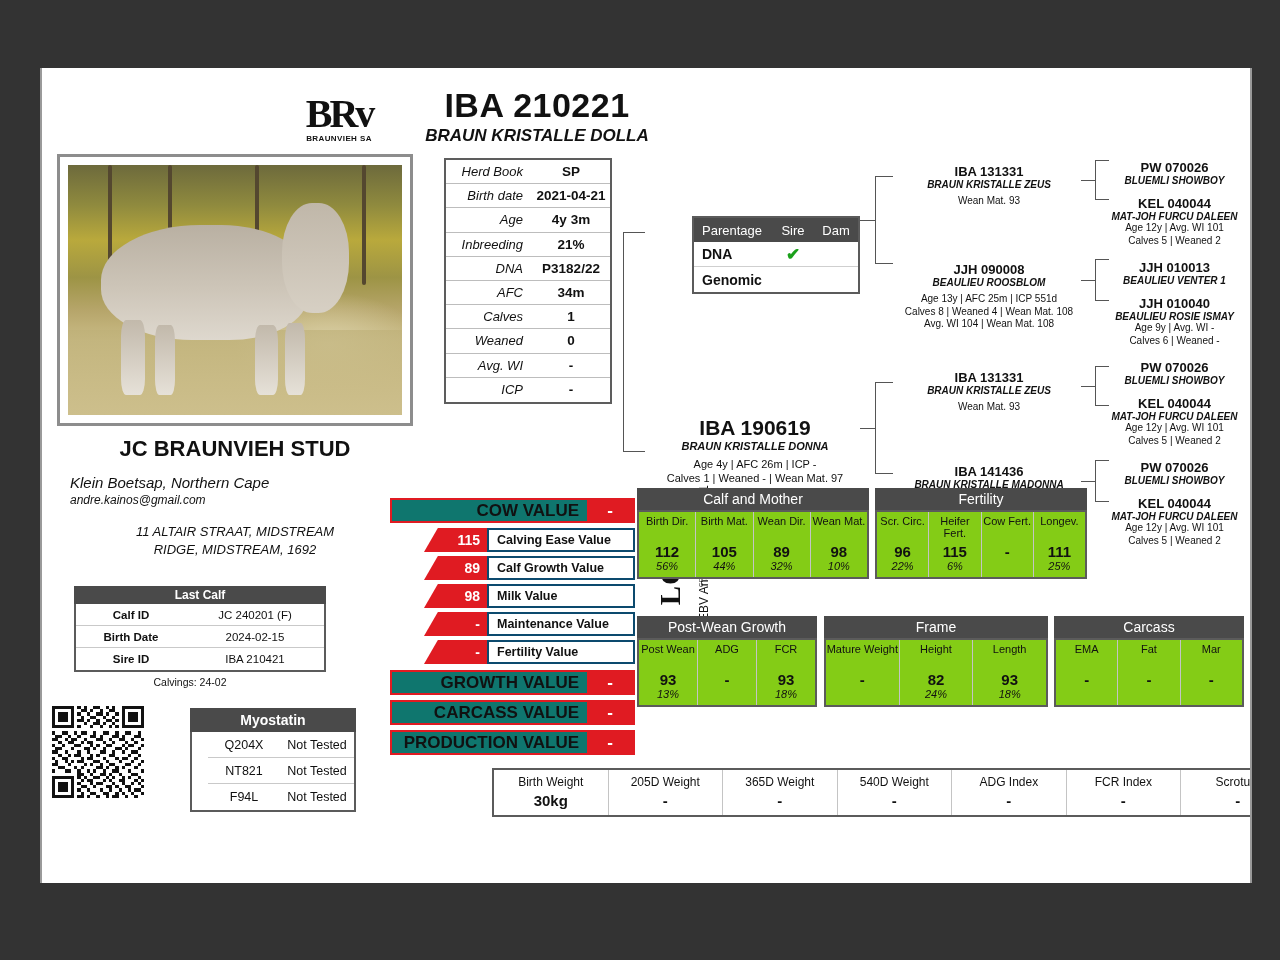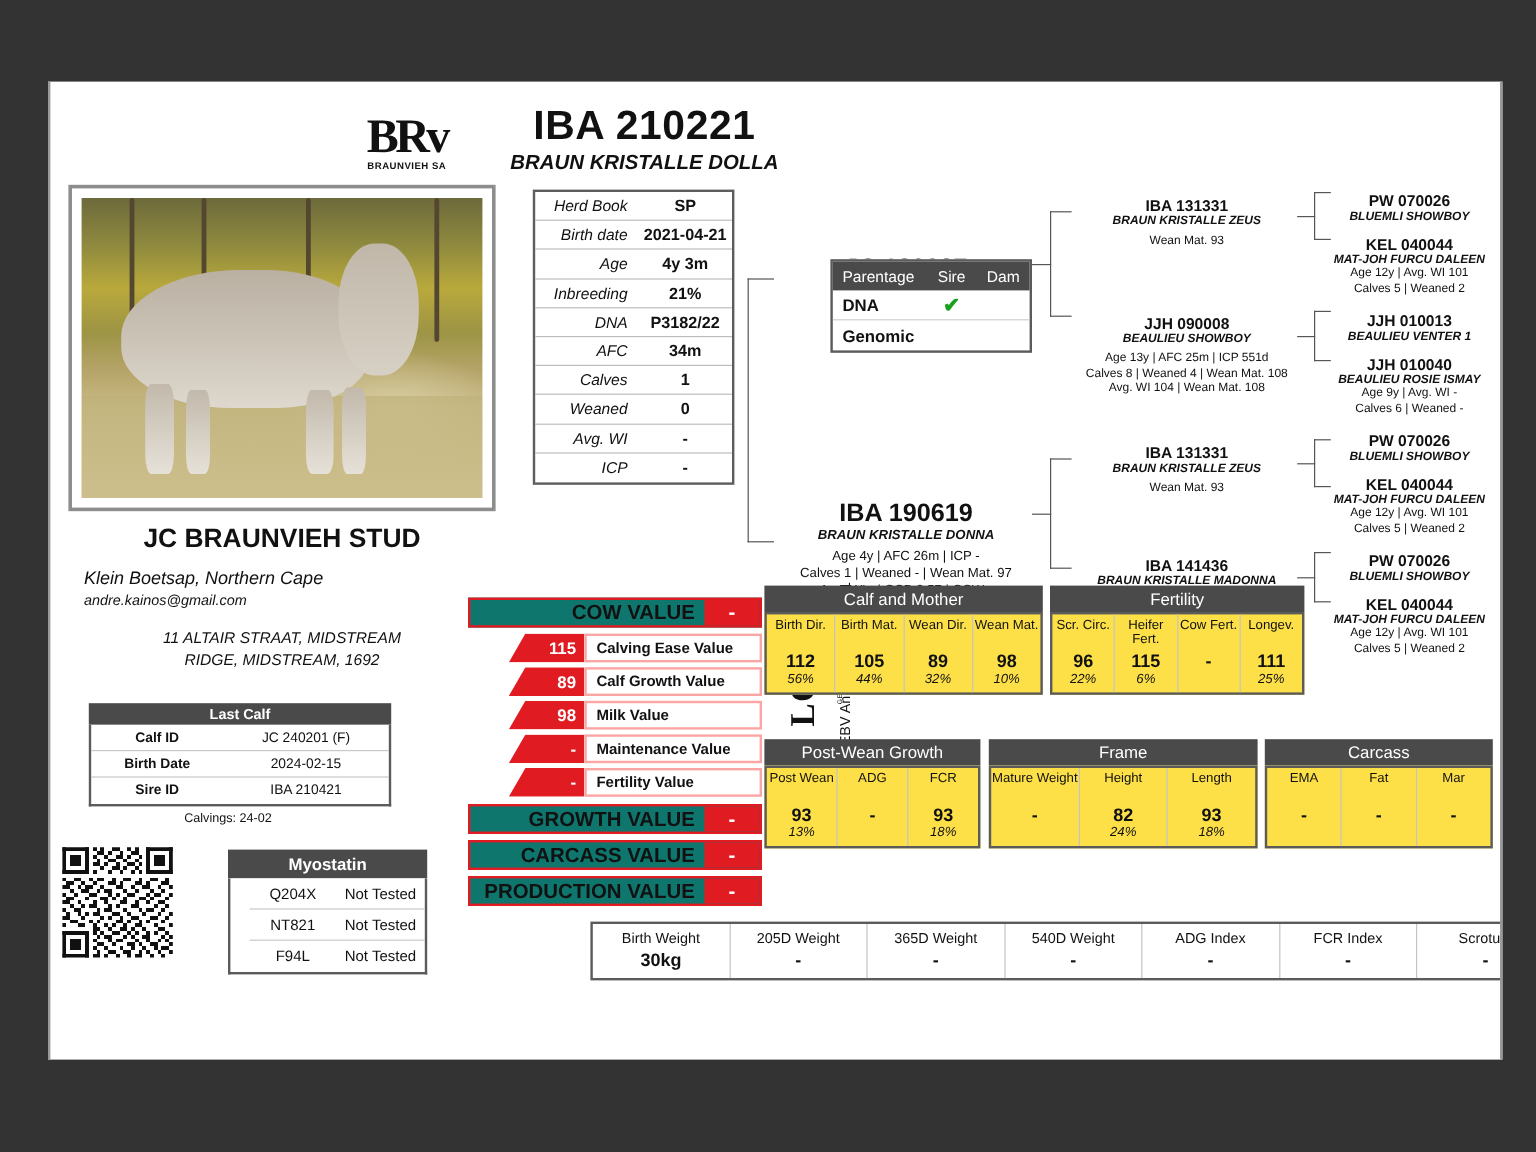--- a/index.html
+++ b/index.html
@@ -207,21 +207,21 @@
   .vbar-sub { position: relative; height: 24px; margin-bottom: 4px; display: flex; padding-left: 34px; }
   .vbar-sub .chev {
     position: absolute; left: 34px; top: 0; width: 63px; height: 24px;
     background: #e01b22; color: #fff;
     clip-path: polygon(22% 0, 100% 0, 100% 100%, 0 100%);
     display: flex; align-items: center; justify-content: flex-end;
     padding-right: 7px; font-size: 14px; font-weight: bold;
   }
   .vbar-sub .lbl2 {
     margin-left: 63px; flex: 1; height: 24px;
-    border: 2px solid #fca5a5; background: #fff;
+    border: 2px solid #0c4a6e; background: #fff;
     display: flex; align-items: center; padding-left: 8px;
     font-size: 12.5px; font-weight: bold; color: #111;
   }
 
   
   #logix {
     position: absolute; left: 598px; top: 418px; width: 52px; height: 152px;
   }
   #logix .lg {
     position: absolute; left: -40px; top: 52px; width: 140px;
@@ -239,21 +239,21 @@
     position: absolute; left: -10px; top: 60px; width: 148px;
     transform: rotate(-90deg);
     font-size: 12px; color: #111; text-align: center;
   }
 
   
   .sec-head {
     background: #4a4a4a; color: #fff; text-align: center;
     font-size: 14px; height: 22px; line-height: 22px;
   }
-  .stat-grp { border: 2px solid #5b5b5b; background: #fde047; display: flex; }
+  .stat-grp { border: 2px solid #5b5b5b; background: #84cc16; display: flex; }
   .stat-col { flex: 1; border-right: 1px solid #c4c4c4; text-align: center; padding: 3px 0 4px; }
   .stat-col:last-child { border-right: none; }
   .stat-col .h { font-size: 11px; color: #111; line-height: 1.12; min-height: 26px; }
   .stat-col .n { font-size: 15px; font-weight: bold; color: #111; margin-top: 2px; }
   .stat-col .p { font-size: 11px; font-style: italic; color: #111; min-height: 13px; }
 
   #grp-cm  { position: absolute; left: 595px; top: 420px; width: 232px; }
   #grp-fert{ position: absolute; left: 833px; top: 420px; width: 212px; }
   #grp-pwg { position: absolute; left: 595px; top: 548px; width: 180px; }
   #grp-frame{position: absolute; left: 782px; top: 548px; width: 224px; }
@@ -374,21 +374,21 @@
     <div class="tick" style="left:243px; top:274px; width:16px;"></div>
 
     <div class="ped-node" style="left:262px; top:10px; width:220px;">
       <div class="ped-id small">IBA 131331</div>
       <div class="ped-name tiny">BRAUN KRISTALLE ZEUS</div>
       <div class="ped-stats tiny" style="margin-top:5px;">Wean Mat. 93</div>
     </div>
 
     <div class="ped-node" style="left:252px; top:108px; width:240px;">
       <div class="ped-id small">JJH 090008</div>
-      <div class="ped-name tiny">BEAULIEU SHOWBOY</div>
+      <div class="ped-name tiny">BEAULIEU ROOSBLOM</div>
       <div class="ped-stats tiny" style="margin-top:5px;">Age 13y | AFC 25m | ICP 551d</div>
       <div class="ped-stats tiny">Calves 8 | Weaned 4 | Wean Mat. 108</div>
       <div class="ped-stats tiny">Avg. WI 104 | Wean Mat. 108</div>
     </div>
 
     <div class="ped-node" style="left:262px; top:216px; width:220px;">
       <div class="ped-id small">IBA 131331</div>
       <div class="ped-name tiny">BRAUN KRISTALLE ZEUS</div>
       <div class="ped-stats tiny" style="margin-top:5px;">Wean Mat. 93</div>
     </div>

